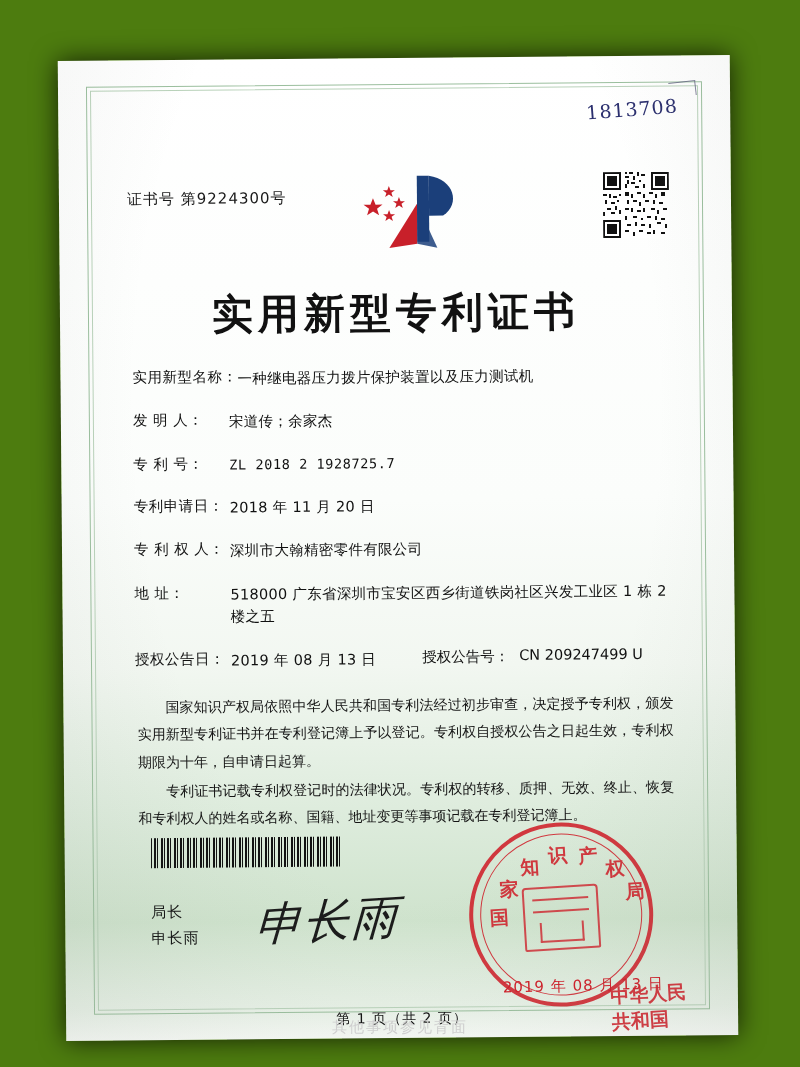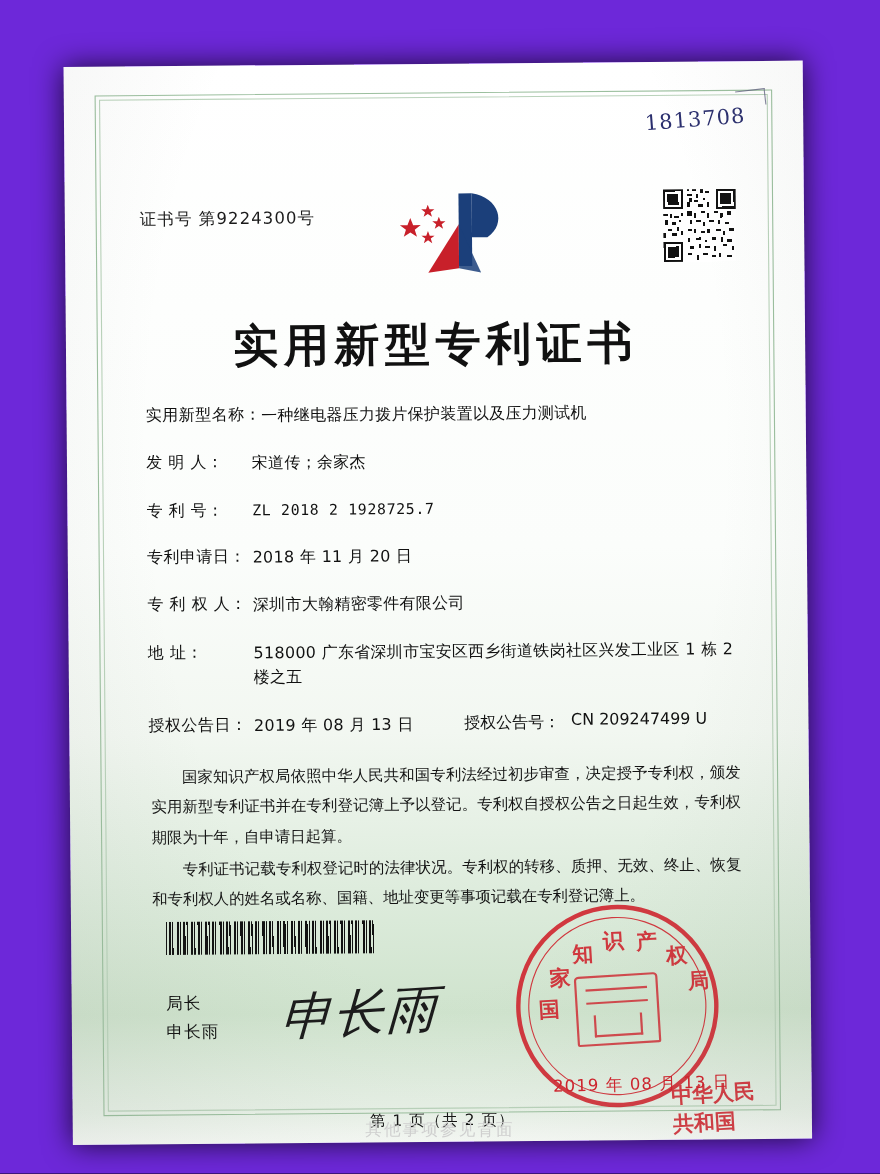--- a/index.html
+++ b/index.html
@@ -12,21 +12,21 @@
     height: 1067px;
     overflow: hidden;
     font-family: "Liberation Sans", sans-serif;
   }
 
   
   .photo {
     position: relative;
     width: 800px;
     height: 1067px;
-    background: #6d28d9;
+    background: #4d7c0f;
   }
 
   
   .sheet {
     position: absolute;
     left: 62px;
     top: 58px;
     width: 672px;
     height: 980px;
     background: linear-gradient(180deg, #ffffff 0%, #fbfdfb 45%, #f2f7f1 62%, #dcebdb 78%, #cfe3cd 88%, #e8f1e7 97%, #f7faf6 100%);

